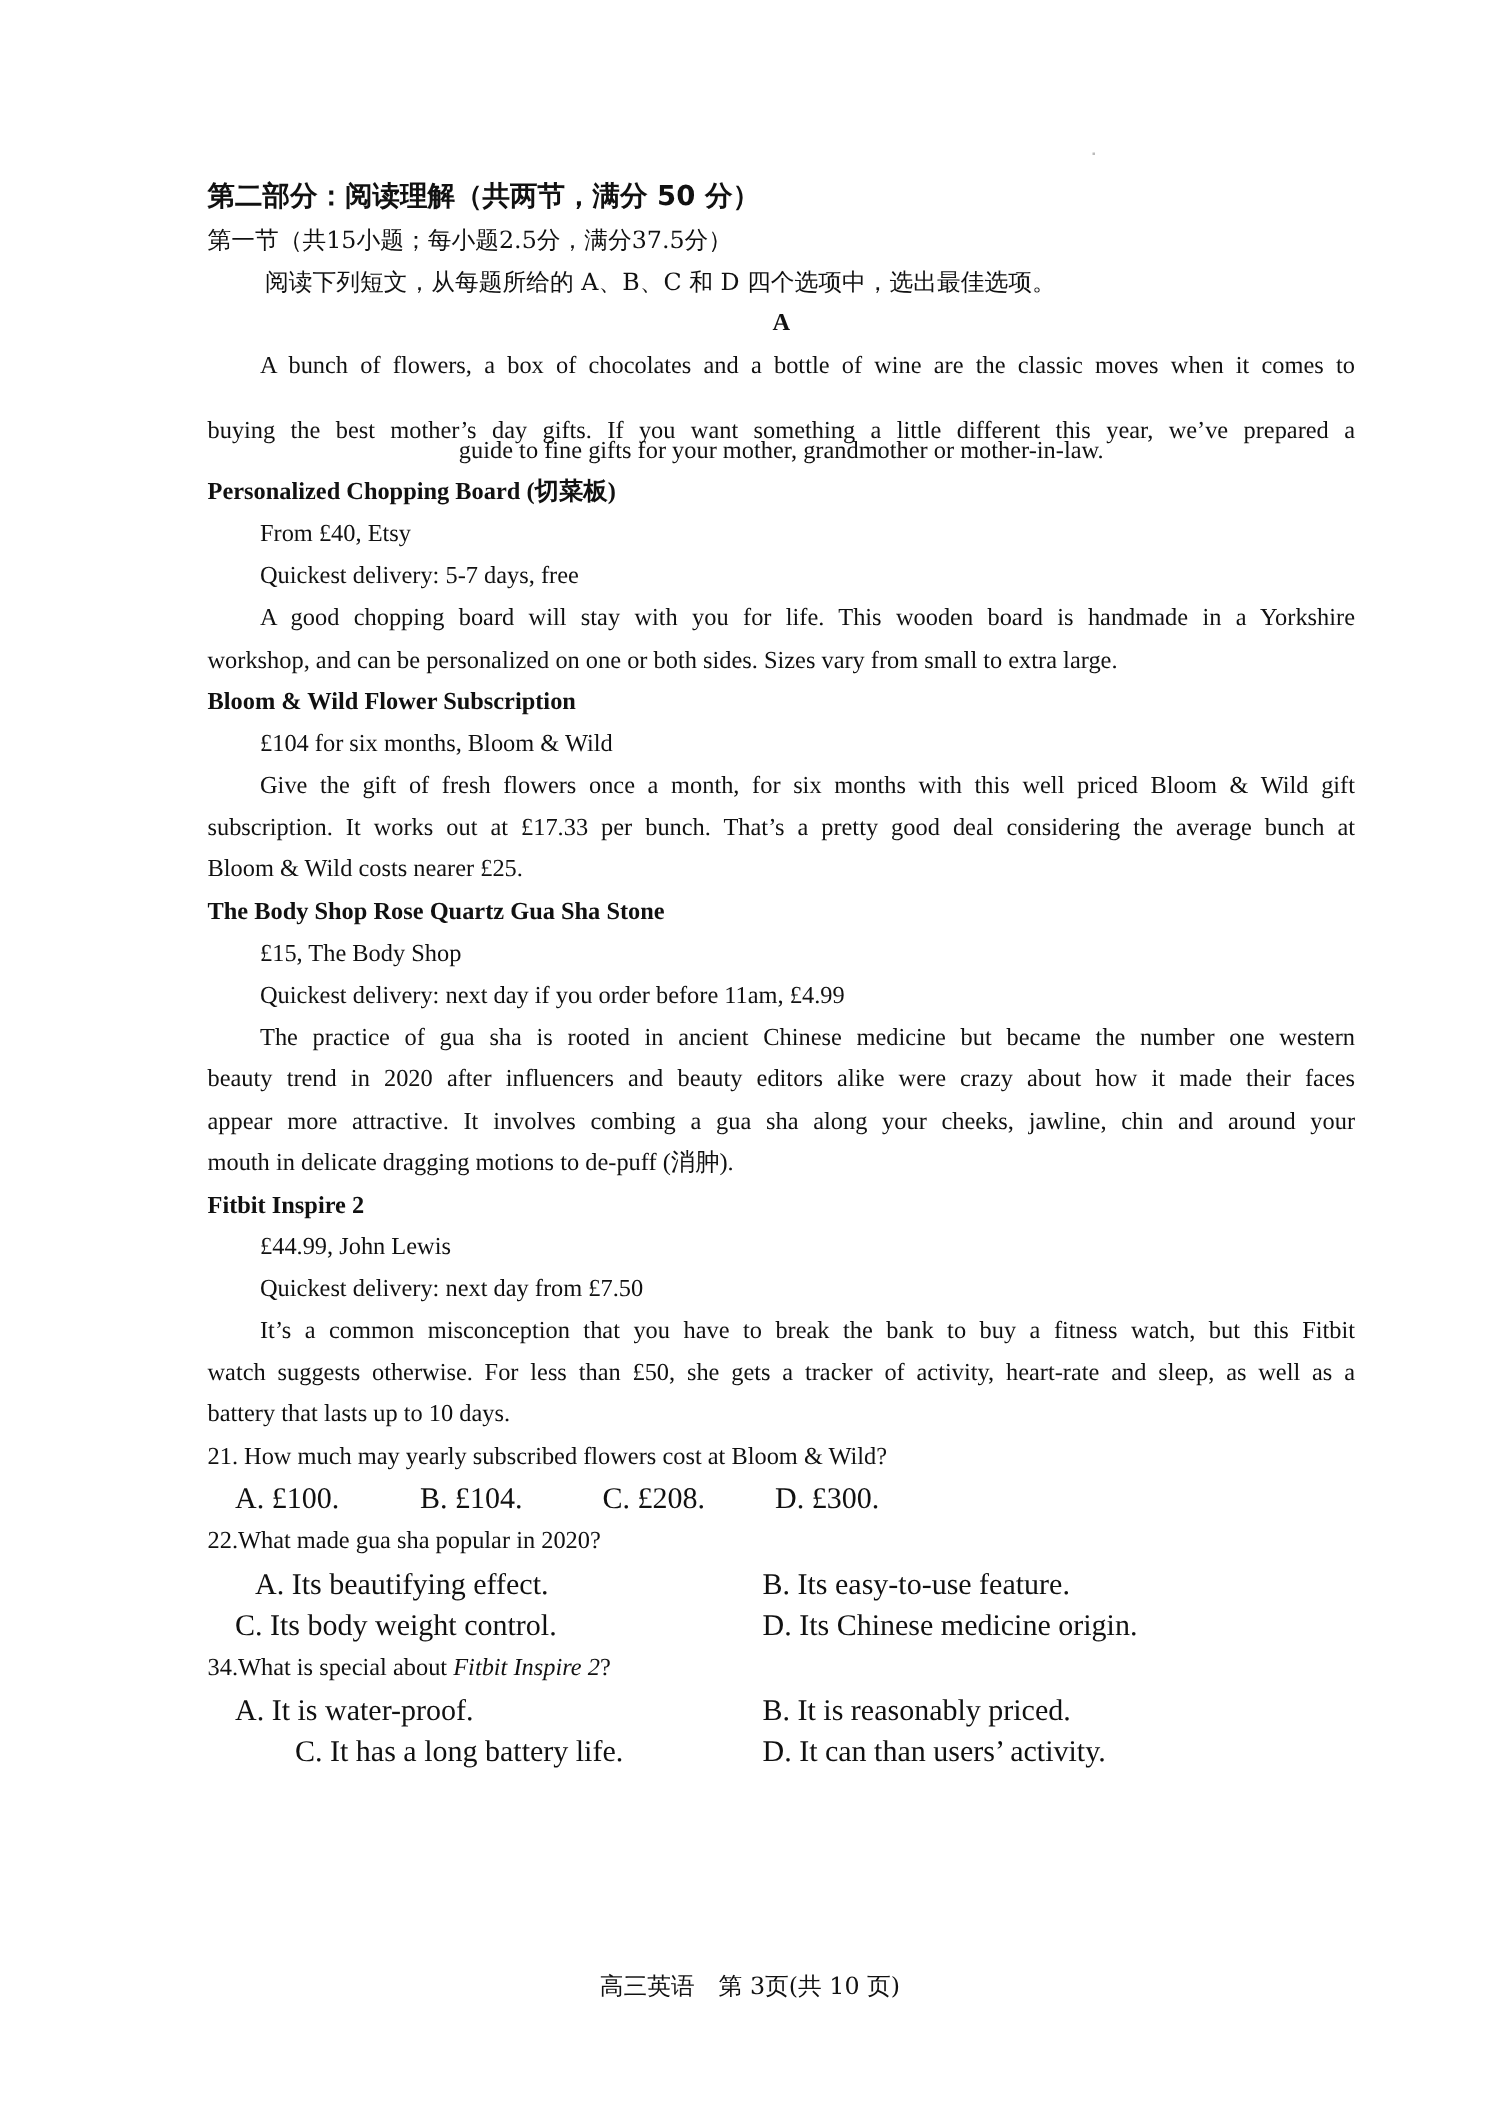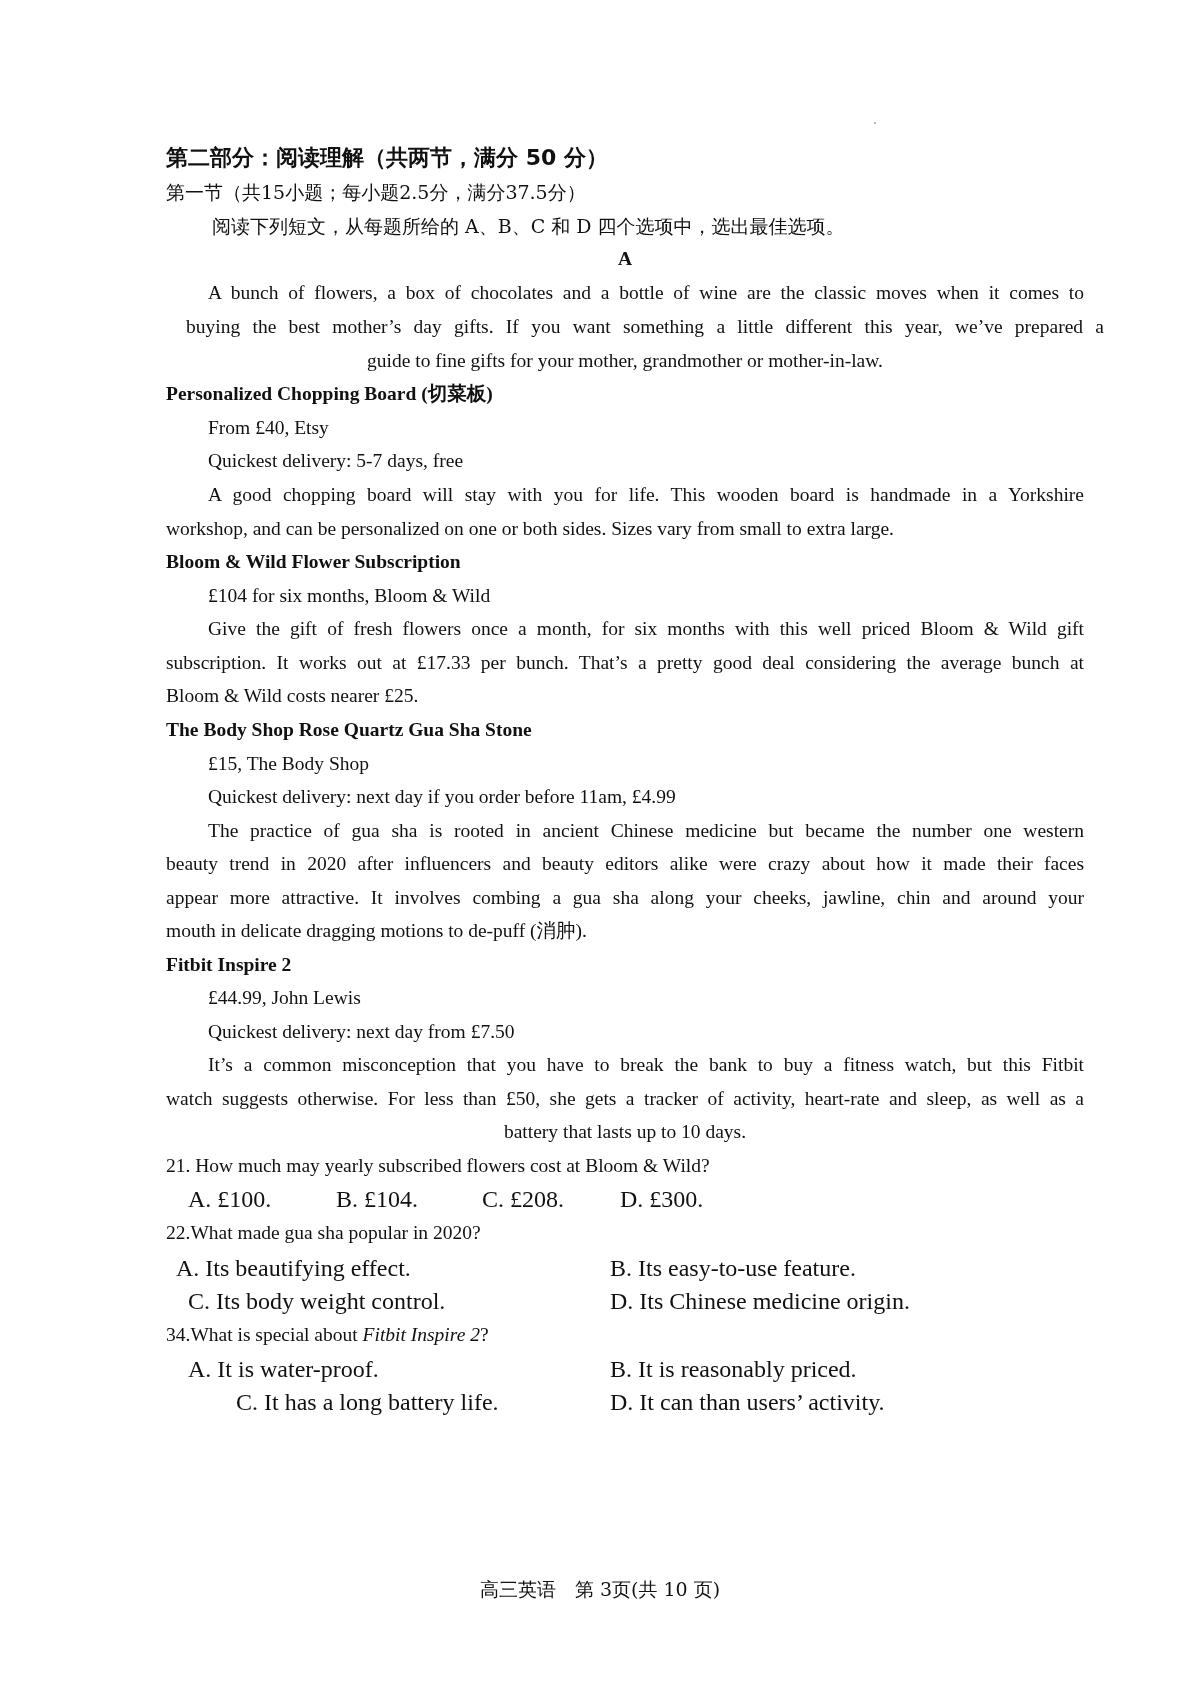--- a/index.html
+++ b/index.html
@@ -28,21 +28,21 @@
 
 <div class="page">
   <div class="dot"></div>
 
   <div class="line cn-bold" style="top:140px;">第二部分：阅读理解（共两节，满分 50 分）</div>
   <div class="line cn" style="top:174px;">第一节（共15小题；每小题2.5分，满分37.5分）</div>
   <div class="line cn" style="top:208px; left:212px;">阅读下列短文，从每题所给的 A、B、C 和 D 四个选项中，选出最佳选项。</div>
   <div class="line center bold" style="top:241px;">A</div>
 
   <div class="line indent justify" style="top:275px;">A bunch of flowers, a box of chocolates and a bottle of wine are the classic moves when it comes to</div>
-  <div class="line justify" style="top:309px;margin-left:20px;">buying the best mother’s day gifts. If you want something a little different this year, we’ve prepared a</div>
+  <div class="line justify" style="top:327px;">buying the best mother’s day gifts. If you want something a little different this year, we’ve prepared a</div>
   <div class="line" style="top:343px;text-align:center;">guide to fine gifts for your mother, grandmother or mother-in-law.</div>
 
   <div class="line bold" style="top:376px;">Personalized Chopping Board (切菜板)</div>
   <div class="line indent" style="top:410px;">From £40, Etsy</div>
   <div class="line indent" style="top:443px;">Quickest delivery: 5-7 days, free</div>
   <div class="line indent justify" style="top:477px;">A good chopping board will stay with you for life. This wooden board is handmade in a Yorkshire</div>
   <div class="line" style="top:511px;">workshop, and can be personalized on one or both sides. Sizes vary from small to extra large.</div>
 
   <div class="line bold" style="top:544px;">Bloom &amp; Wild Flower Subscription</div>
   <div class="line indent" style="top:578px;">£104 for six months, Bloom &amp; Wild</div>
@@ -56,30 +56,30 @@
   <div class="line indent justify" style="top:813px;">The practice of gua sha is rooted in ancient Chinese medicine but became the number one western</div>
   <div class="line justify" style="top:846px;">beauty trend in 2020 after influencers and beauty editors alike were crazy about how it made their faces</div>
   <div class="line" style="top:913px;">mouth in delicate dragging motions to de-puff (消肿).</div>
   <div class="line justify" style="top:880px;">appear more attractive. It involves combing a gua sha along your cheeks, jawline, chin and around your</div>
 
   <div class="line bold" style="top:947px;">Fitbit Inspire 2</div>
   <div class="line indent" style="top:980px;">£44.99, John Lewis</div>
   <div class="line indent" style="top:1014px;">Quickest delivery: next day from £7.50</div>
   <div class="line indent justify" style="top:1047px;">It’s a common misconception that you have to break the bank to buy a fitness watch, but this Fitbit</div>
   <div class="line justify" style="top:1081px;">watch suggests otherwise. For less than £50, she gets a tracker of activity, heart-rate and sleep, as well as a</div>
-  <div class="line" style="top:1114px;text-align:center;">battery that lasts up to 10 days.</div>
+  <div class="line" style="top:1114px;">battery that lasts up to 10 days.</div>
 
   <div class="line" style="top:1148px;">21. How much may yearly subscribed flowers cost at Bloom &amp; Wild?</div>
   <div class="opt" style="top:1181px; left:188px;">A. £100.</div>
   <div class="opt" style="top:1181px; left:336px;">B. £104.</div>
   <div class="opt" style="top:1181px; left:482px;">C. £208.</div>
   <div class="opt" style="top:1181px; left:620px;">D. £300.</div>
 
   <div class="line" style="top:1215px;">22.What made gua sha popular in 2020?</div>
-  <div class="opt" style="top:1250px; left:176px;">A. Its beautifying effect.</div>
+  <div class="opt" style="top:1250px; left:204px;">A. Its beautifying effect.</div>
   <div class="opt" style="top:1250px; left:610px;">B. Its easy-to-use feature.</div>
   <div class="opt" style="top:1283px; left:188px;">C. Its body weight control.</div>
   <div class="opt" style="top:1283px; left:610px;">D. Its Chinese medicine origin.</div>
 
   <div class="line" style="top:1317px;"><span>34.What is special about </span><i>Fitbit Inspire 2</i><span>?</span></div>
   <div class="opt" style="top:1351px; left:188px;">A. It is water-proof.</div>
   <div class="opt" style="top:1351px; left:610px;">B. It is reasonably priced.</div>
   <div class="opt" style="top:1384px; left:188px;margin-left:48px;">C. It has a long battery life.</div>
   <div class="opt" style="top:1384px; left:610px;">D. It can than users’ activity.</div>
 

